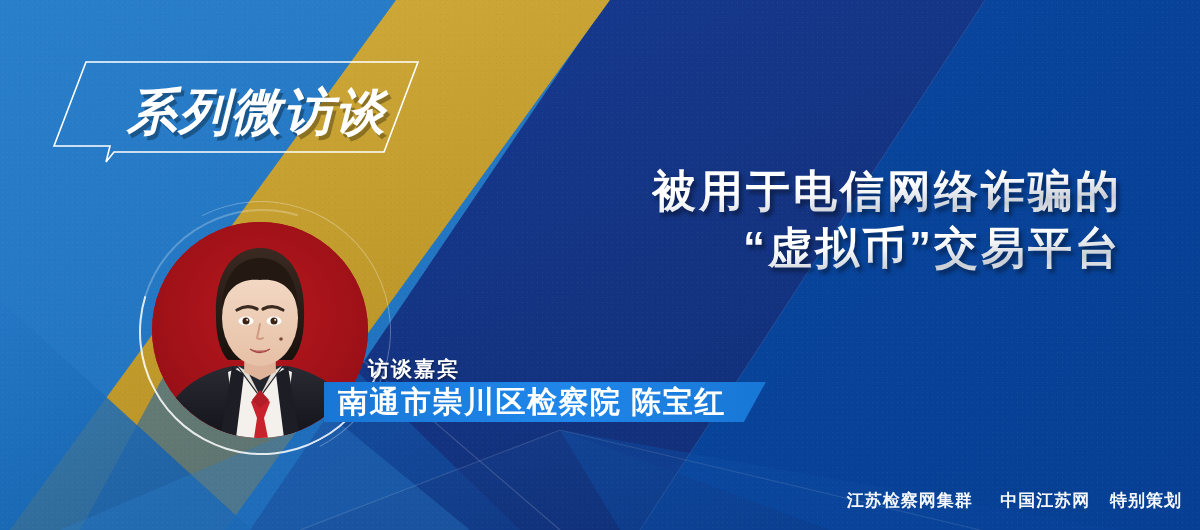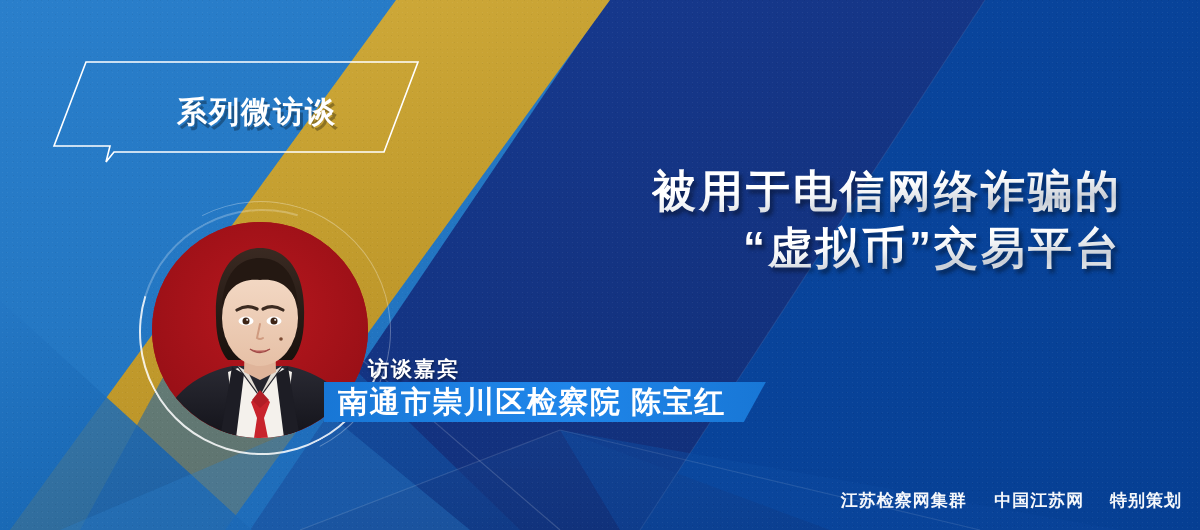--- a/index.html
+++ b/index.html
@@ -47,22 +47,23 @@
   .badge svg { display:block; width:100%; height:100%; overflow: visible; }
   .badge-text {
     position: absolute;
     left: 40px;
     top: 10px;
     width: 330px;
     height: 92px;
     display: flex;
     align-items: center;
     justify-content: center;
-    font-size: 30px;
-    font-weight: 700;
+    font-size: 50px;
+    font-weight: 700;
+    font-style: italic;
     letter-spacing: 2px;
     color: #ffffff;
     text-shadow: 3px 4px 0 rgba(0,0,0,.30);
     white-space: nowrap;
   }
 
   
   .headline {
     position: absolute;
     right: 78px;
@@ -318,16 +319,16 @@
   <div class="guest-label">访谈嘉宾</div>
 
   <div class="guest-banner">
     <span>南通市崇川区检察院  陈宝红</span>
   </div>
 
   <div class="footer">
     <span>江苏检察网集群</span>
     <span class="sep"></span>
     <span>中国江苏网</span>
-    <span style="margin-left:20px">特别策划</span>
+    <span style="margin-left:14px">特别策划</span>
   </div>
 
 </div>
 
 </body></html>

